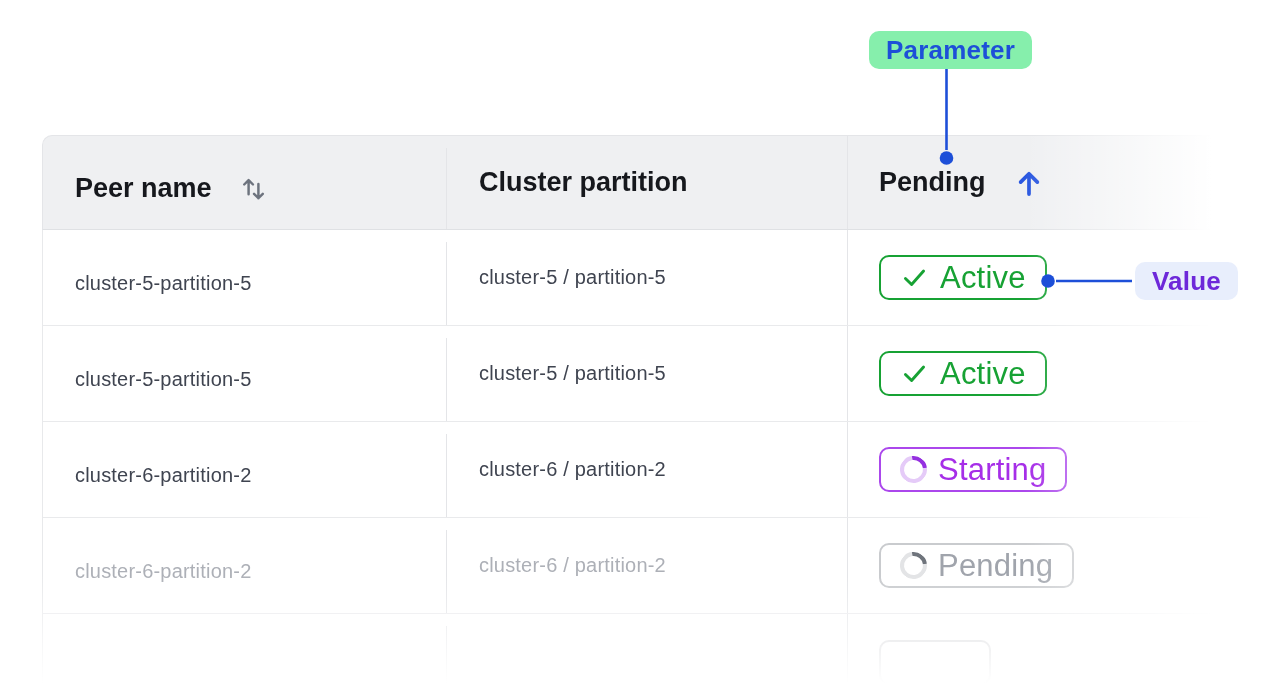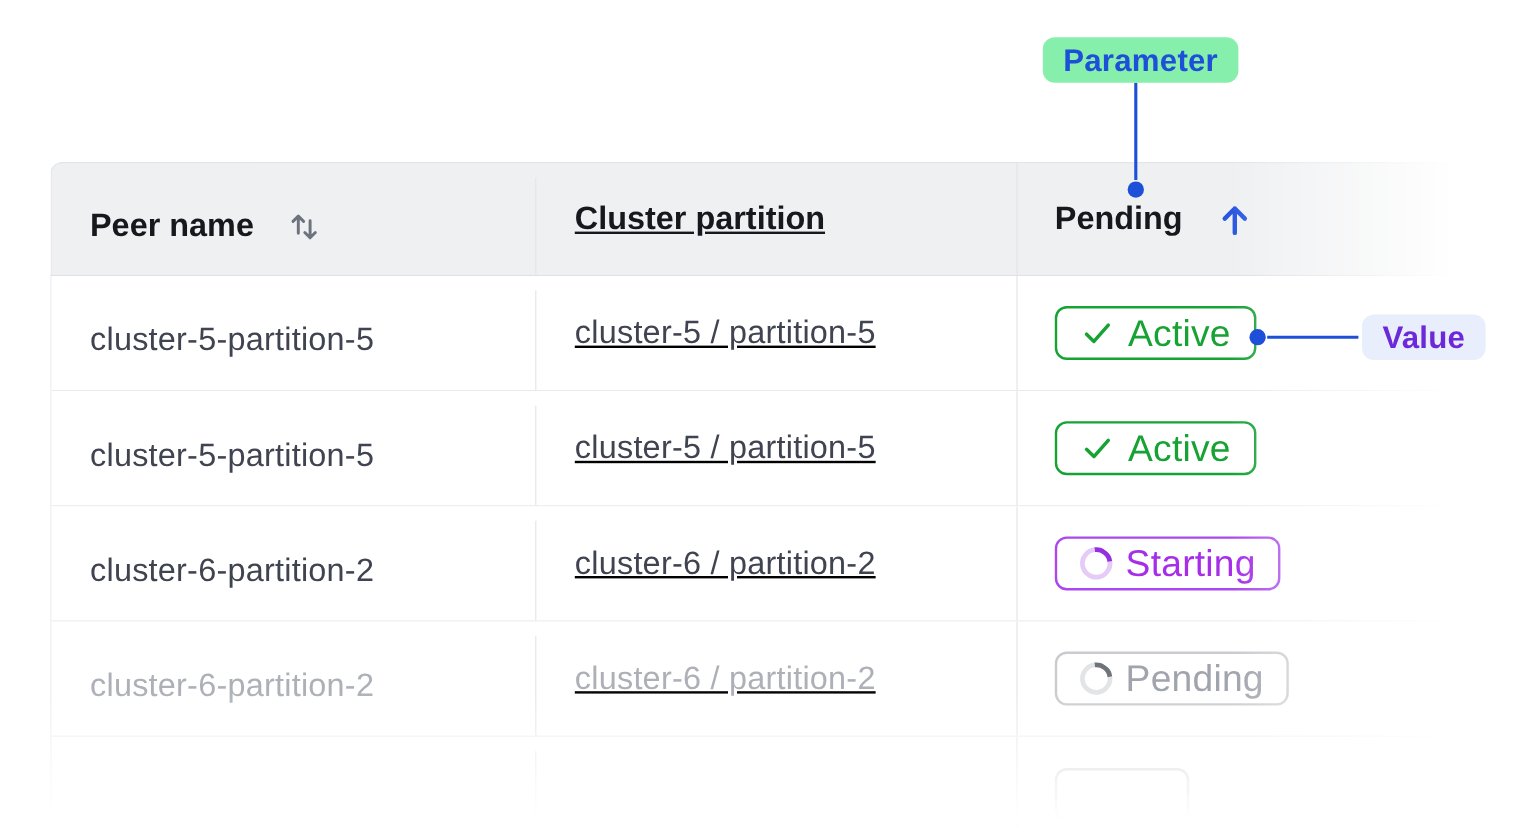--- a/index.html
+++ b/index.html
@@ -44,24 +44,24 @@
     border-bottom: 1px solid #e9eaec;
     background: #ffffff;
   }
   .tr:last-child { border-bottom: none; }
   .td {
     display: flex;
     align-items: center;
     padding-left: 32px;
   }
   .col1 { width: 404px; border-right: 1px solid #e4e5e8; margin-top: 12px; }
-  .col2 { width: 401px; border-right: 1px solid #e4e5e8; text-decoration: underline; }
+  .col2 { width: 401px; border-right: 1px solid #e4e5e8; }
   .col3 { flex: 1; padding-left: 31px; }
   .cell-text {
-    font-size: 27px;
+    font-size: 20px;
     color: #3f4450;
     letter-spacing: 0.2px;
   }
   .tr.dimmed .cell-text { color: #adb0b7; }
 
   .sort-icon { margin-left: 26px; display: inline-flex; }
   .status-sort-icon { margin-left: 28px; display: inline-flex; }
 
   
   .badge {

